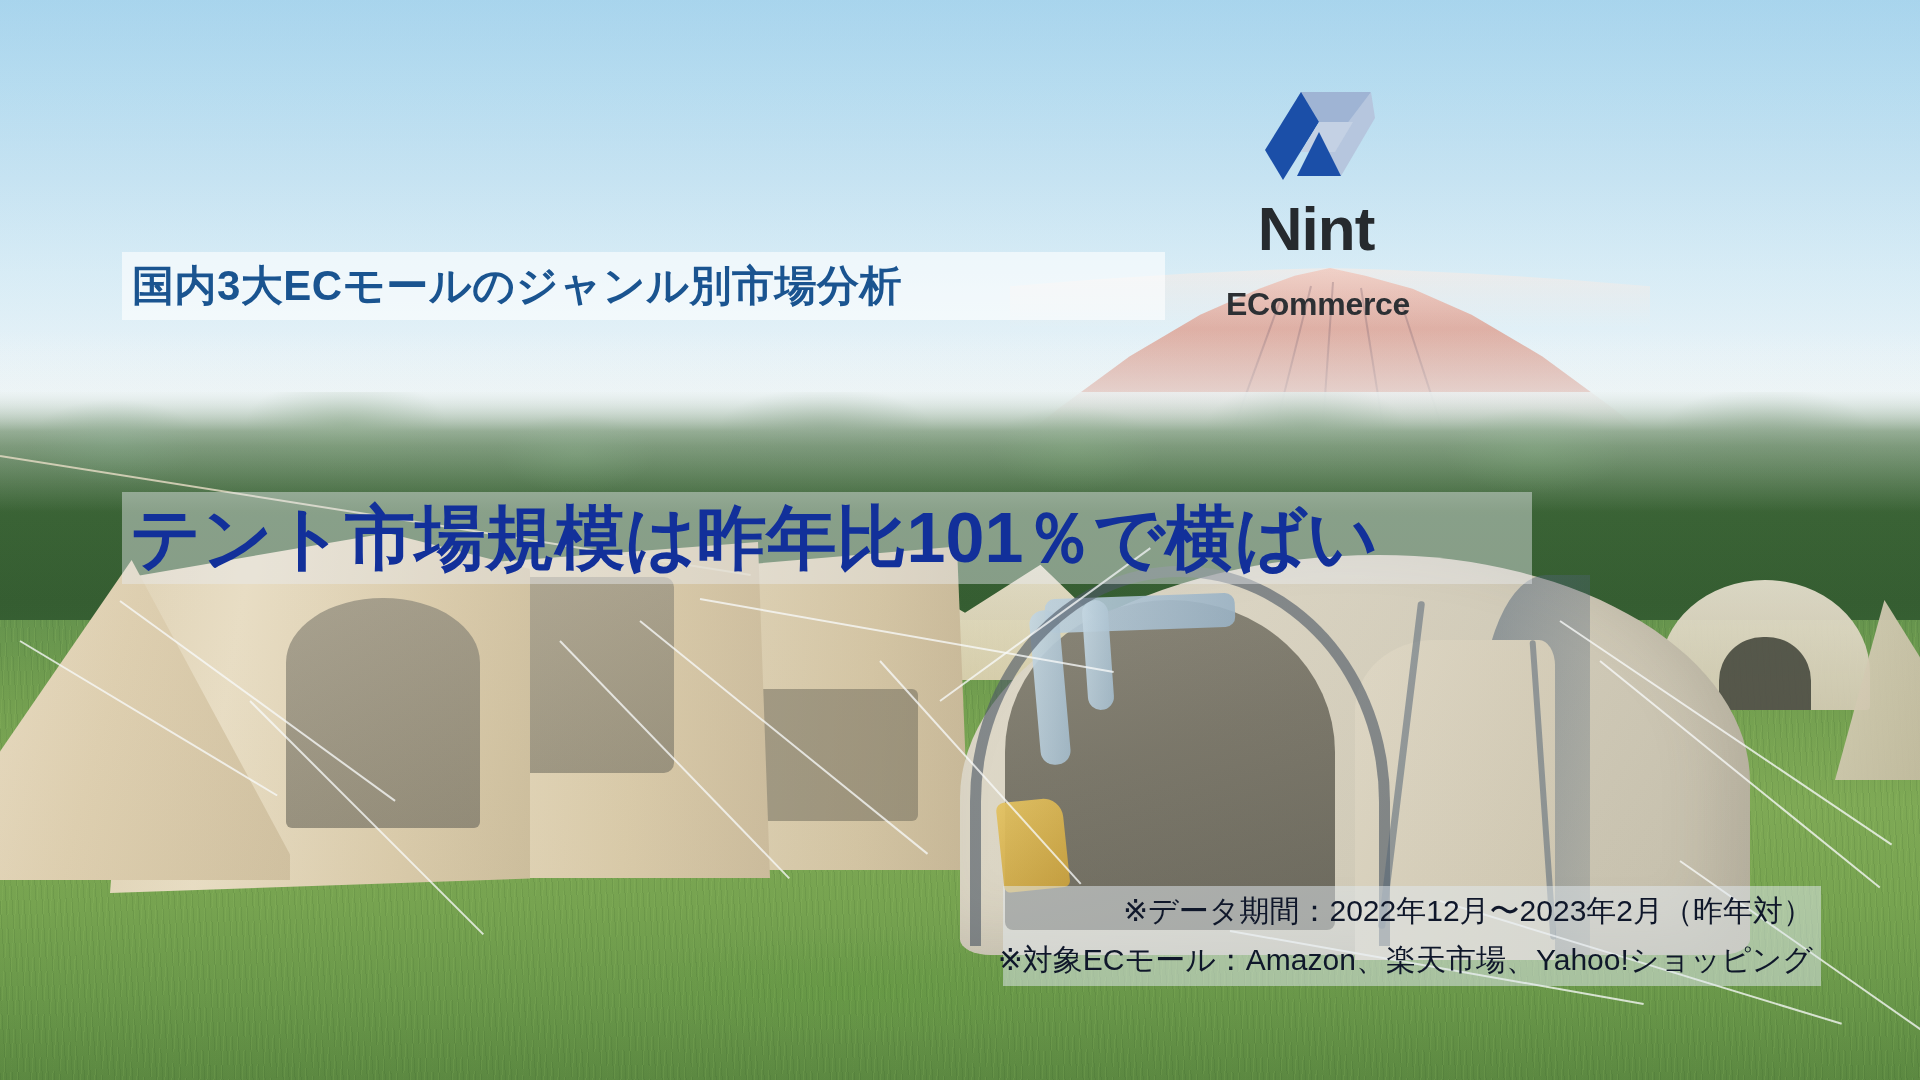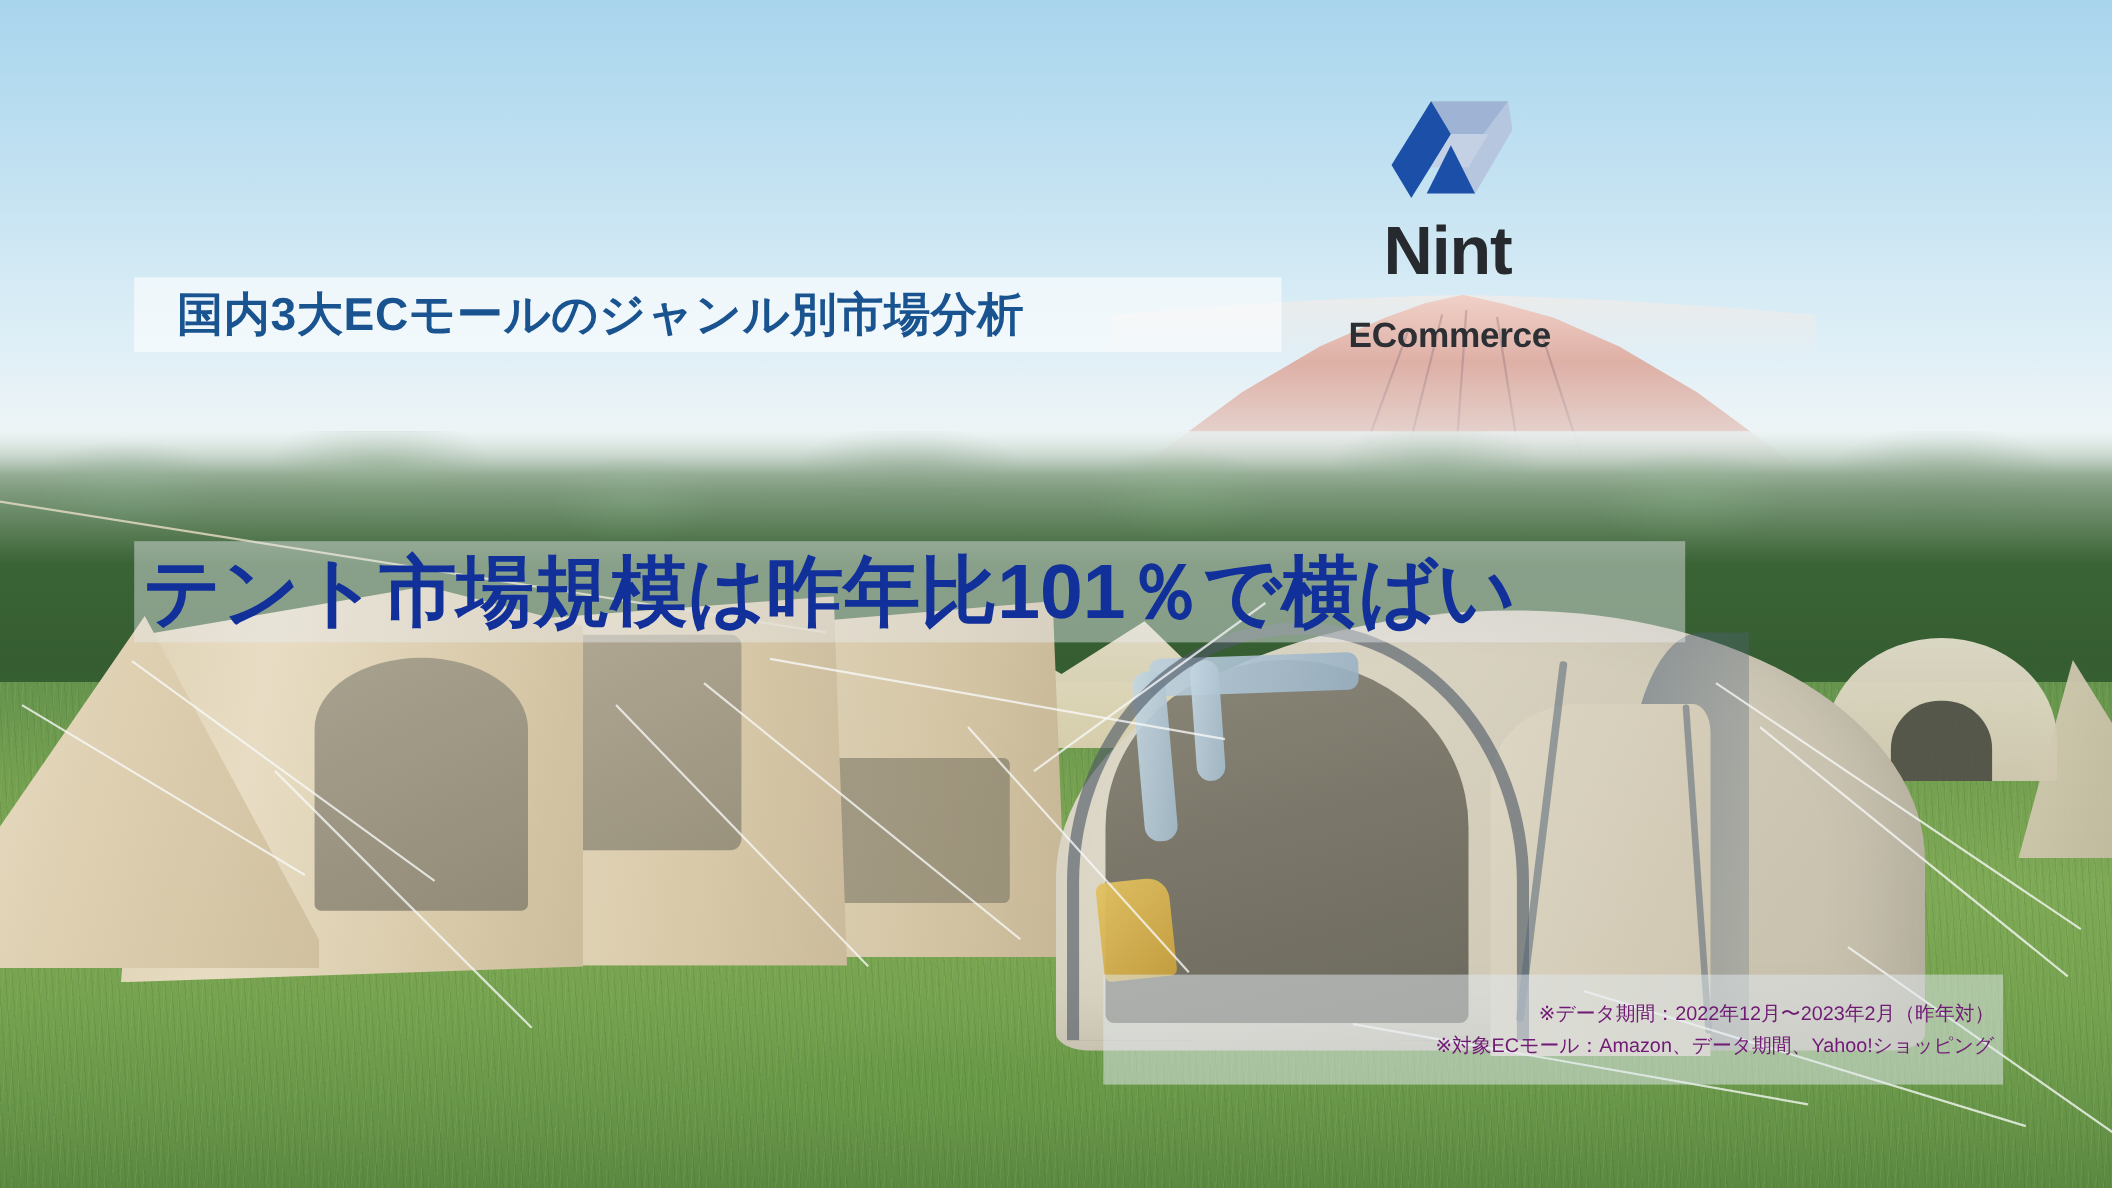--- a/index.html
+++ b/index.html
@@ -340,21 +340,20 @@
     padding: 0 0 0 10px;
     box-sizing: border-box;
   }
   #subheadline-text {
     font-size: 42px;
     font-weight: 700;
     color: #1a5490;
     letter-spacing: .5px;
     white-space: nowrap;
     line-height: 1;
-    margin-left: 29px;
   }
 
   #headline-band {
     left: 122px;
     top: 492px;
     width: 1410px;
     height: 92px;
     background: rgba(232,236,240,.45);
     padding: 0 12px 0 8px;
     box-sizing: border-box;
@@ -374,23 +373,23 @@
     width: 818px;
     height: 100px;
     background: rgba(225,232,238,.52);
     flex-direction: column;
     justify-content: center;
     align-items: flex-end;
     padding: 0 8px 0 0;
     box-sizing: border-box;
   }
   .footnote-line {
-    font-size: 18px;
+    font-size: 30px;
     font-weight: 400;
-    color: #701a75;
+    color: #0f172a;
     white-space: nowrap;
     line-height: 1.62;
   }
 
   
   #logo {
     position: absolute;
     left: 1222px;
     top: 88px;
     display: flex;
@@ -511,16 +510,16 @@
   <div class="band" id="subheadline-band">
     <span id="subheadline-text">国内3大ECモールのジャンル別市場分析</span>
   </div>
 
   <div class="band" id="headline-band">
     <span id="headline-text">テント市場規模は昨年比101％で横ばい</span>
   </div>
 
   <div class="band" id="footnote-band">
     <span class="footnote-line">※データ期間：2022年12月〜2023年2月（昨年対）</span>
-    <span class="footnote-line">※対象ECモール：Amazon、データ期間、Yahoo!ショッピング</span>
+    <span class="footnote-line">※対象ECモール：Amazon、楽天市場、Yahoo!ショッピング</span>
   </div>
 
 </div>
 
 </body></html>

